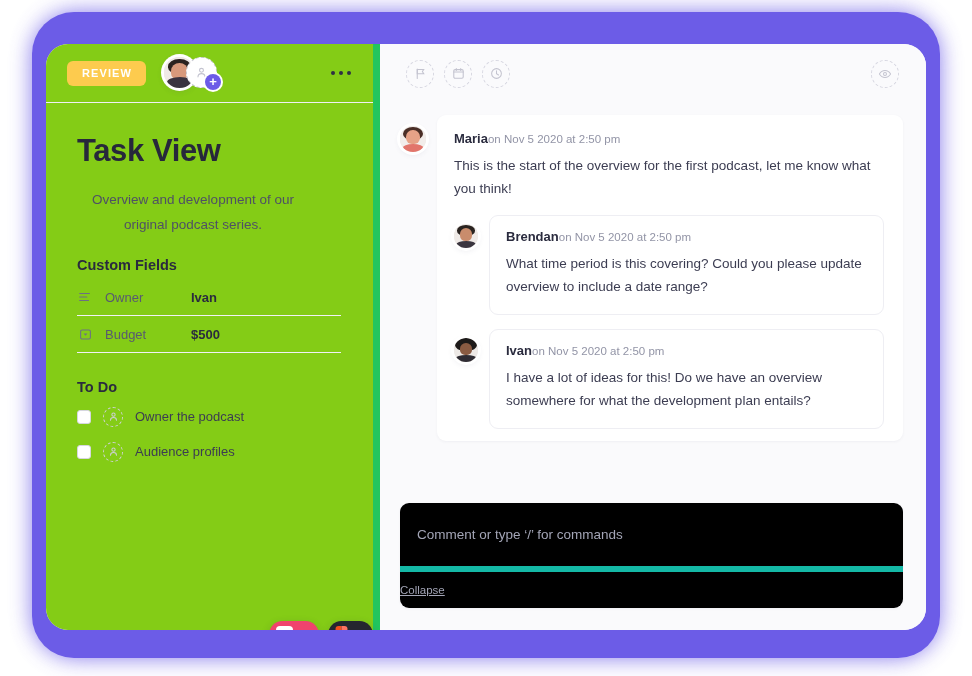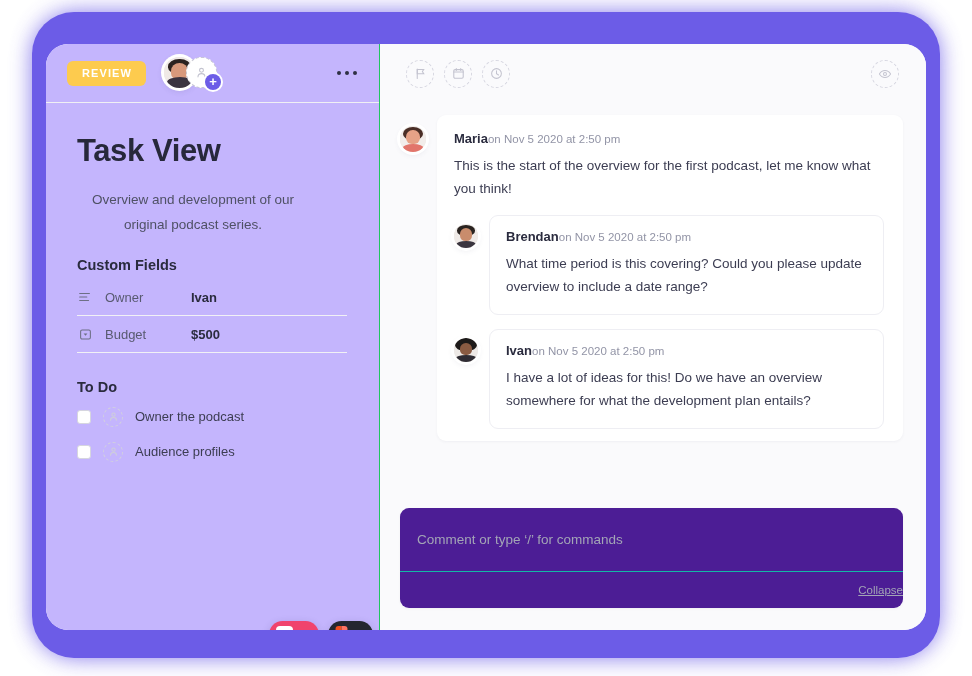--- a/index.html
+++ b/index.html
@@ -41,22 +41,22 @@
     border-radius: 22px;
     background: #ffffff;
     overflow: hidden;
     display: flex;
   }
 
   
   .left {
     width: 334px;
     height: 100%;
-    background: #c4b5fd;
-    border-right: 1px solid #22c55e;
+    background: #84cc16;
+    border-right: 7px solid #22c55e;
     position: relative;
     box-sizing: border-box;
   }
   .left-header {
     height: 59px;
     border-bottom: 1px solid #F0F0F4;
     display: flex;
     align-items: center;
     padding: 0 20px 0 21px;
     box-sizing: border-box;
@@ -343,39 +343,39 @@
     flex: 1;
     border: 1px solid #EEEEF3;
     border-radius: 9px;
     background: #ffffff;
     padding: 13px 17px 15px 16px;
     box-sizing: border-box;
   }
 
   .composer {
     margin: 9px 23px 0 20px;
-    background: #4c1d95;
+    background: #000000;
     border-radius: 9px 9px 9px 9px;
     box-shadow: 0 1px 3px rgba(50,50,93,.055);
   }
   .composer-input {
     font-size: 13.5px;
     color: #A3A5B6;
     padding: 24px 18px 24px 17px;
     border: none;
     outline: none;
     width: 100%;
     background: transparent;
     font-family: "Liberation Sans", sans-serif;
     box-sizing: border-box;
   }
   .composer-input::placeholder { color: #A3A5B6; }
   .collapse-bar {
-    border-top: 1px solid #14b8a6;
-    text-align: right;
+    border-top: 6px solid #14b8a6;
+    text-align: left;
     padding: 8px 0 10px;
   }
   .collapse-link {
     font-size: 11.5px;
     color: #A3A5B6;
     text-decoration: underline;
     cursor: pointer;
   }
   .right-filler { height: 22px; }
 

